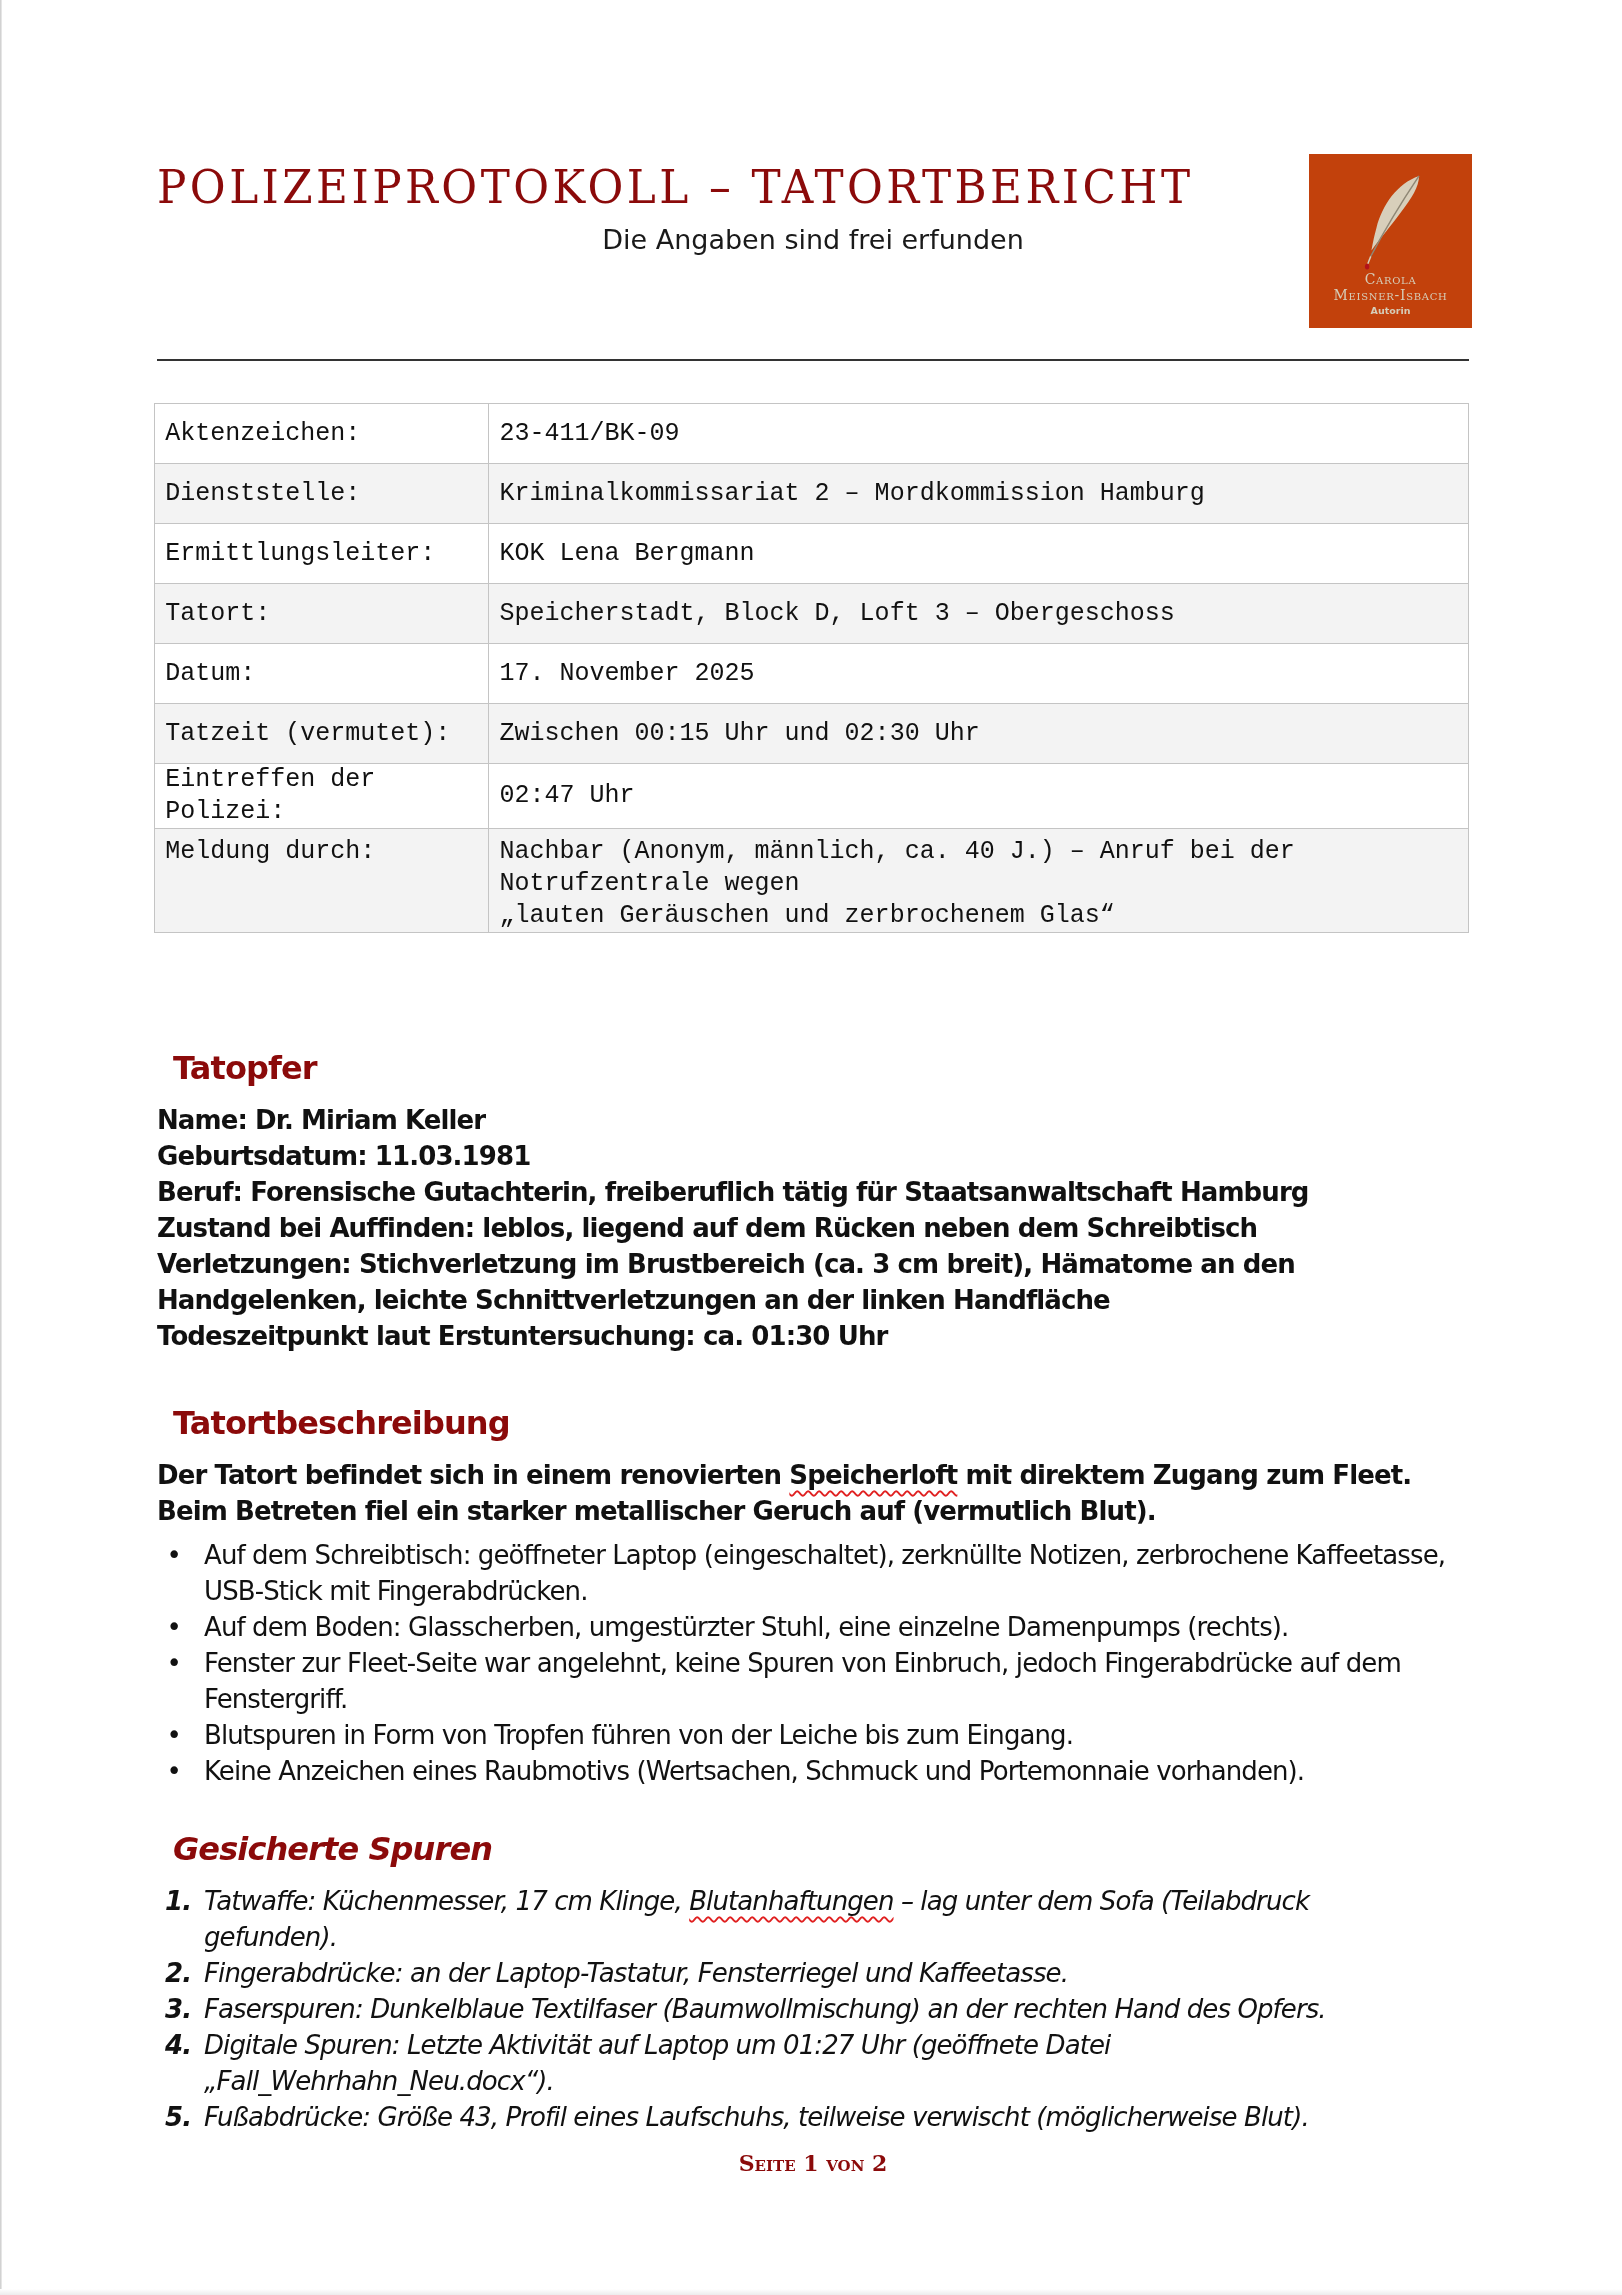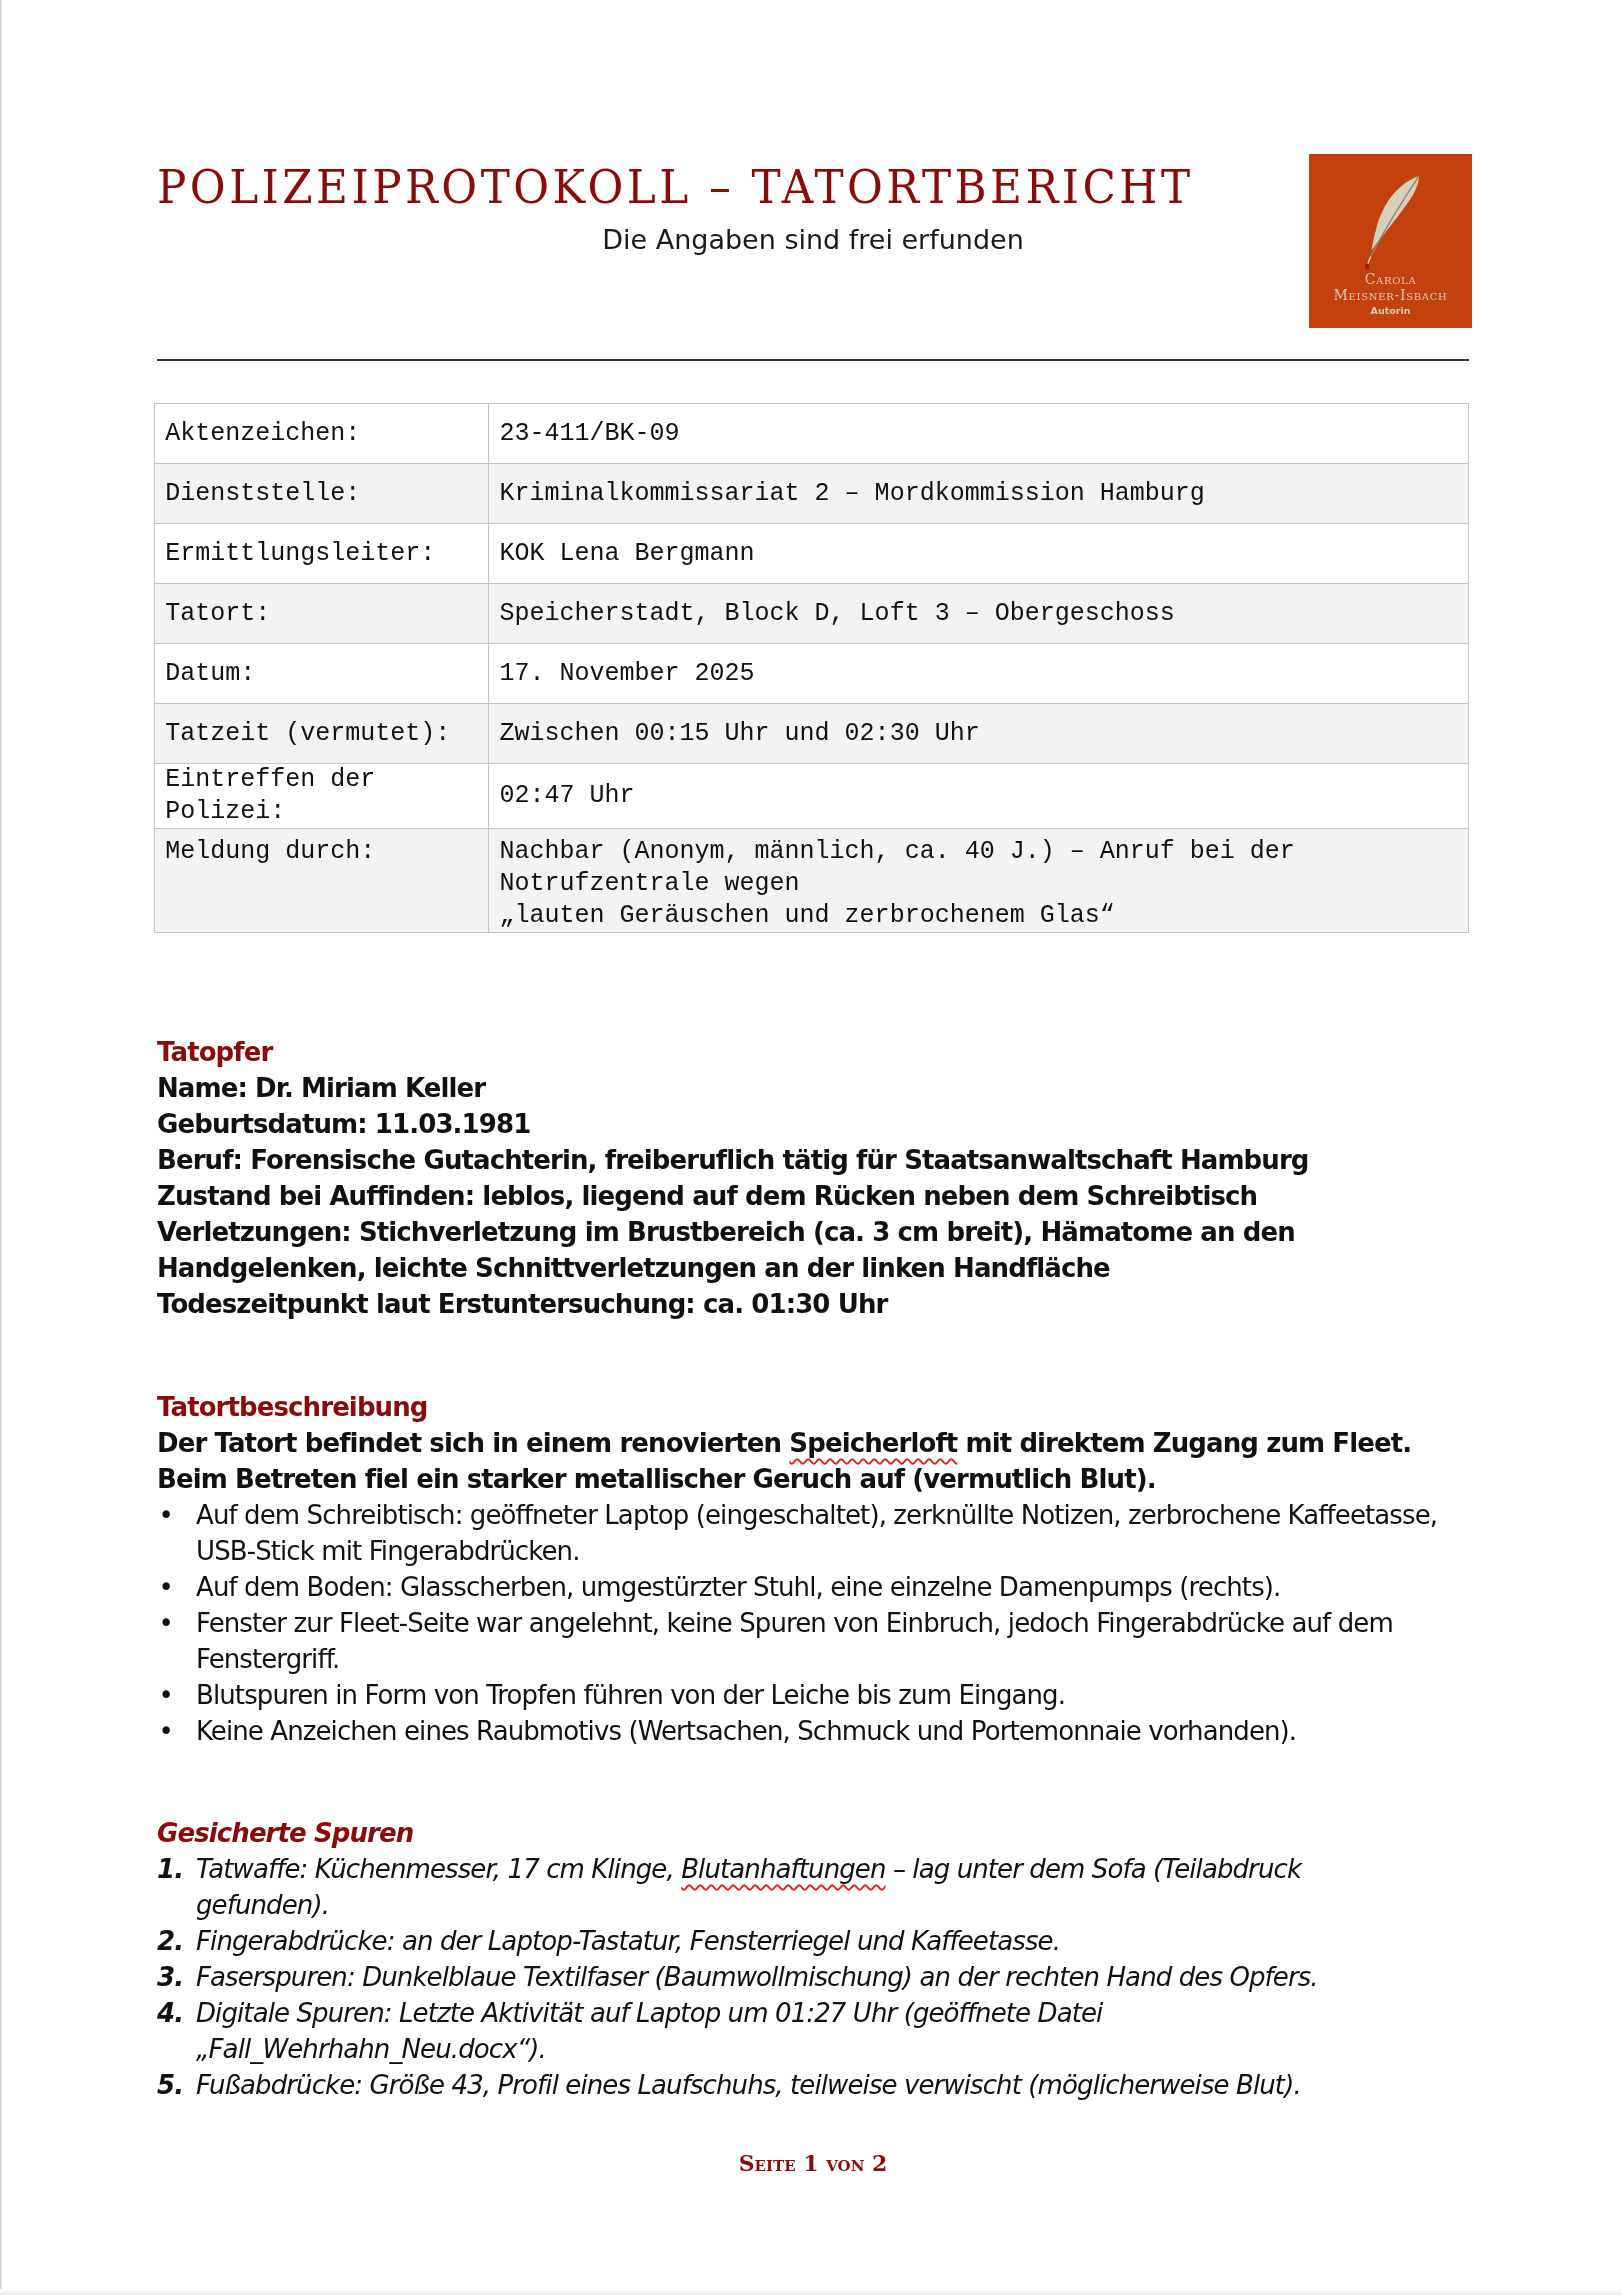--- a/index.html
+++ b/index.html
@@ -55,25 +55,25 @@
   .info-table tr:nth-child(even) td { background: #f3f3f3; }
   .info-table td.k { width: 313px; }
   .info-table tr.tall td { height: 86px; vertical-align: top; padding-top: 7.3px; }
 
   .section {
     position: absolute; left: 157px; width: 1318px;
     font-family: "DejaVu Sans", sans-serif; font-size: 26px; line-height: 36px; color: #111;
     letter-spacing: -0.9px;
   }
   .section h2 {
-    margin: 0; font-size: 26px; font-weight: bold; color: #8b0a0a; line-height: 36px;
+    margin: 16px; font-size: 32px; font-weight: bold; color: #8b0a0a; line-height: 36px;
     letter-spacing: -0.9px;
   }
   .section p { margin: 0; font-weight: bold; }
-  .section ul, .section ol { margin: 0; padding: 0; list-style: none; }
+  .section ul, .section ol { margin: 8px; padding: 0; list-style: none; }
   .section li { position: relative; padding-left: 39px; }
   .section ul li::before {
     content: "•"; position: absolute; left: 1.5px; top: 0;
   }
   .section ol li .num { position: absolute; left: 0; top: 0; font-weight: bold; }
   .spell { text-decoration: underline wavy #e02020; text-underline-offset: 5.9px; text-decoration-thickness: 1.5px; }
 
   .footer {
     position: absolute; left: 0; width: 1626px; top: 2149px; text-align: center;
     font-family: "DejaVu Serif", serif; font-weight: bold; font-variant: small-caps;

